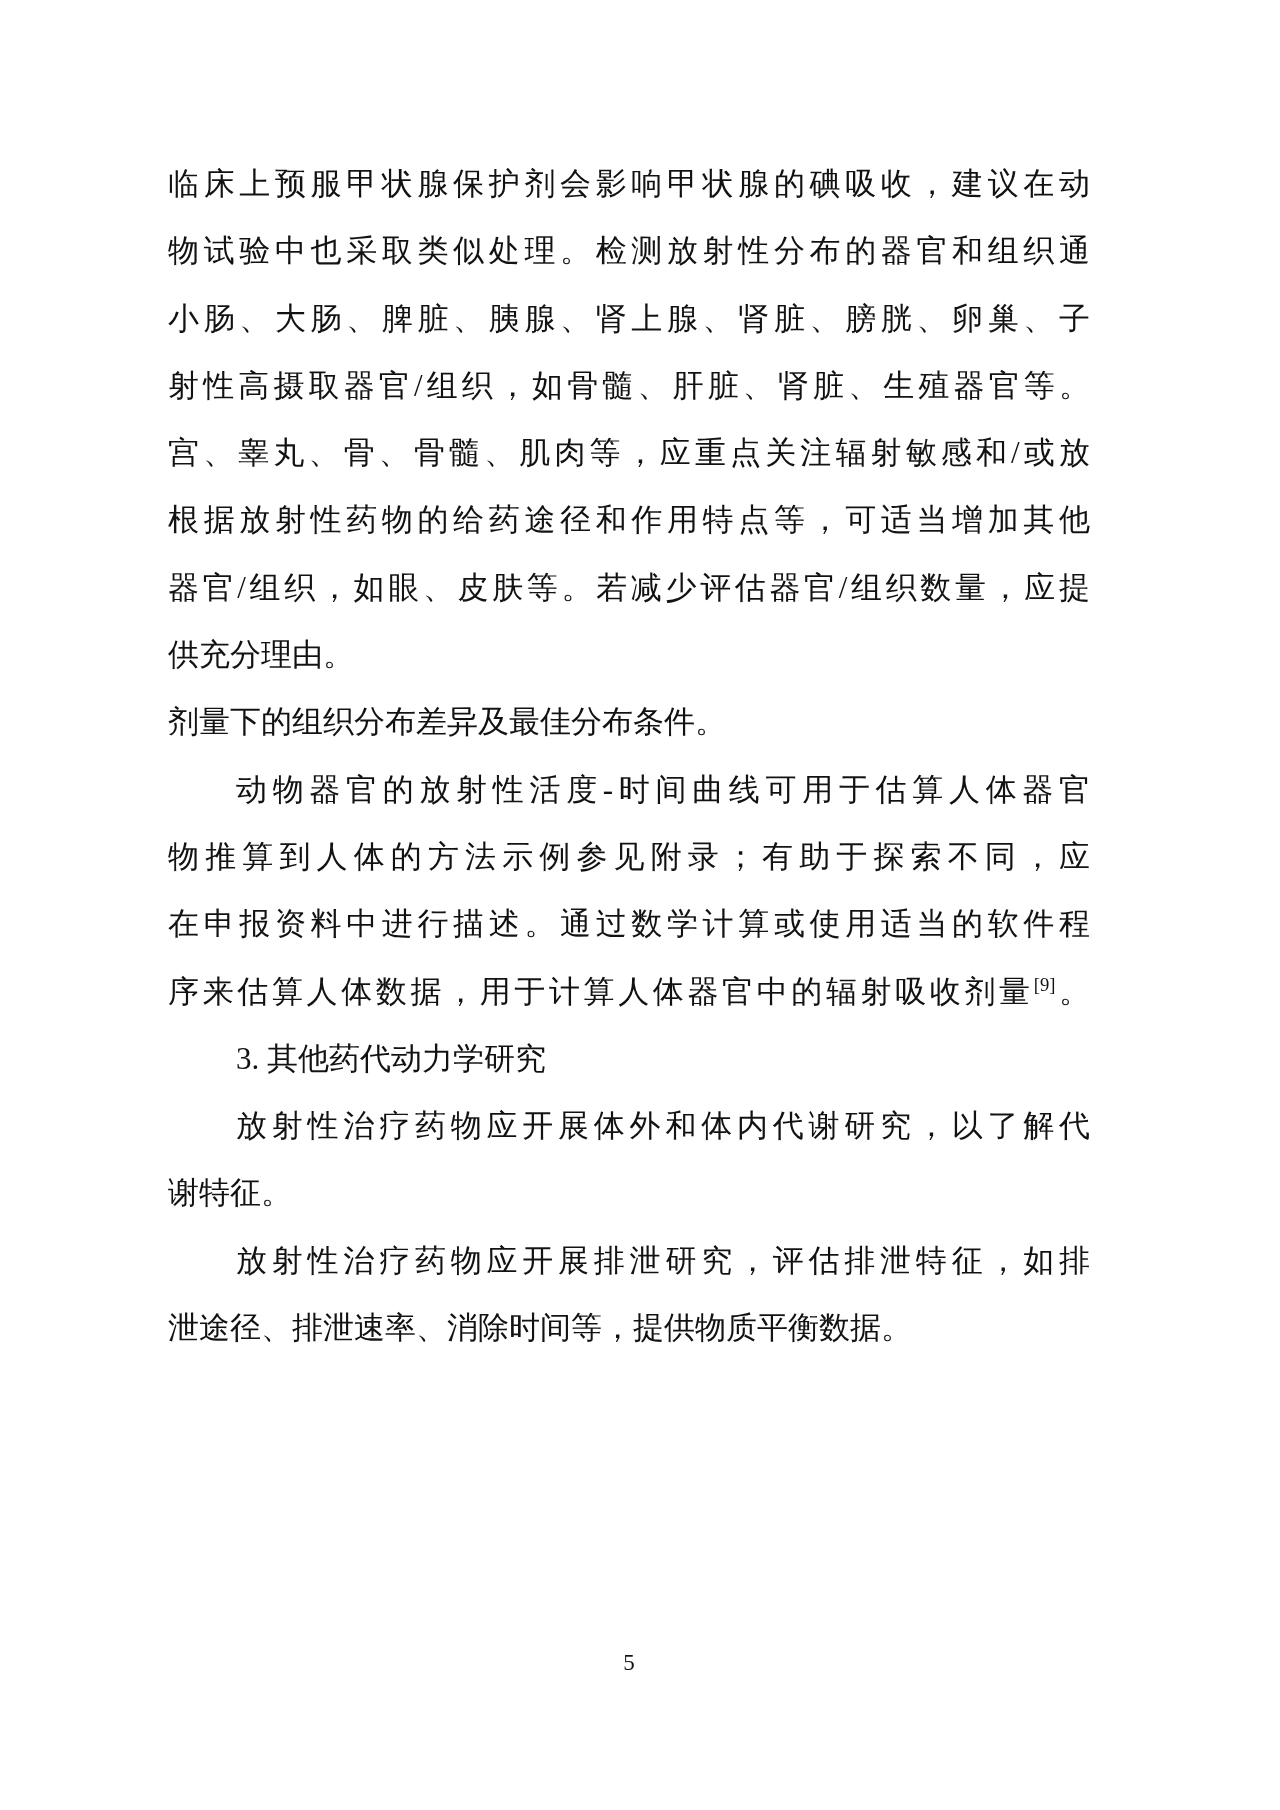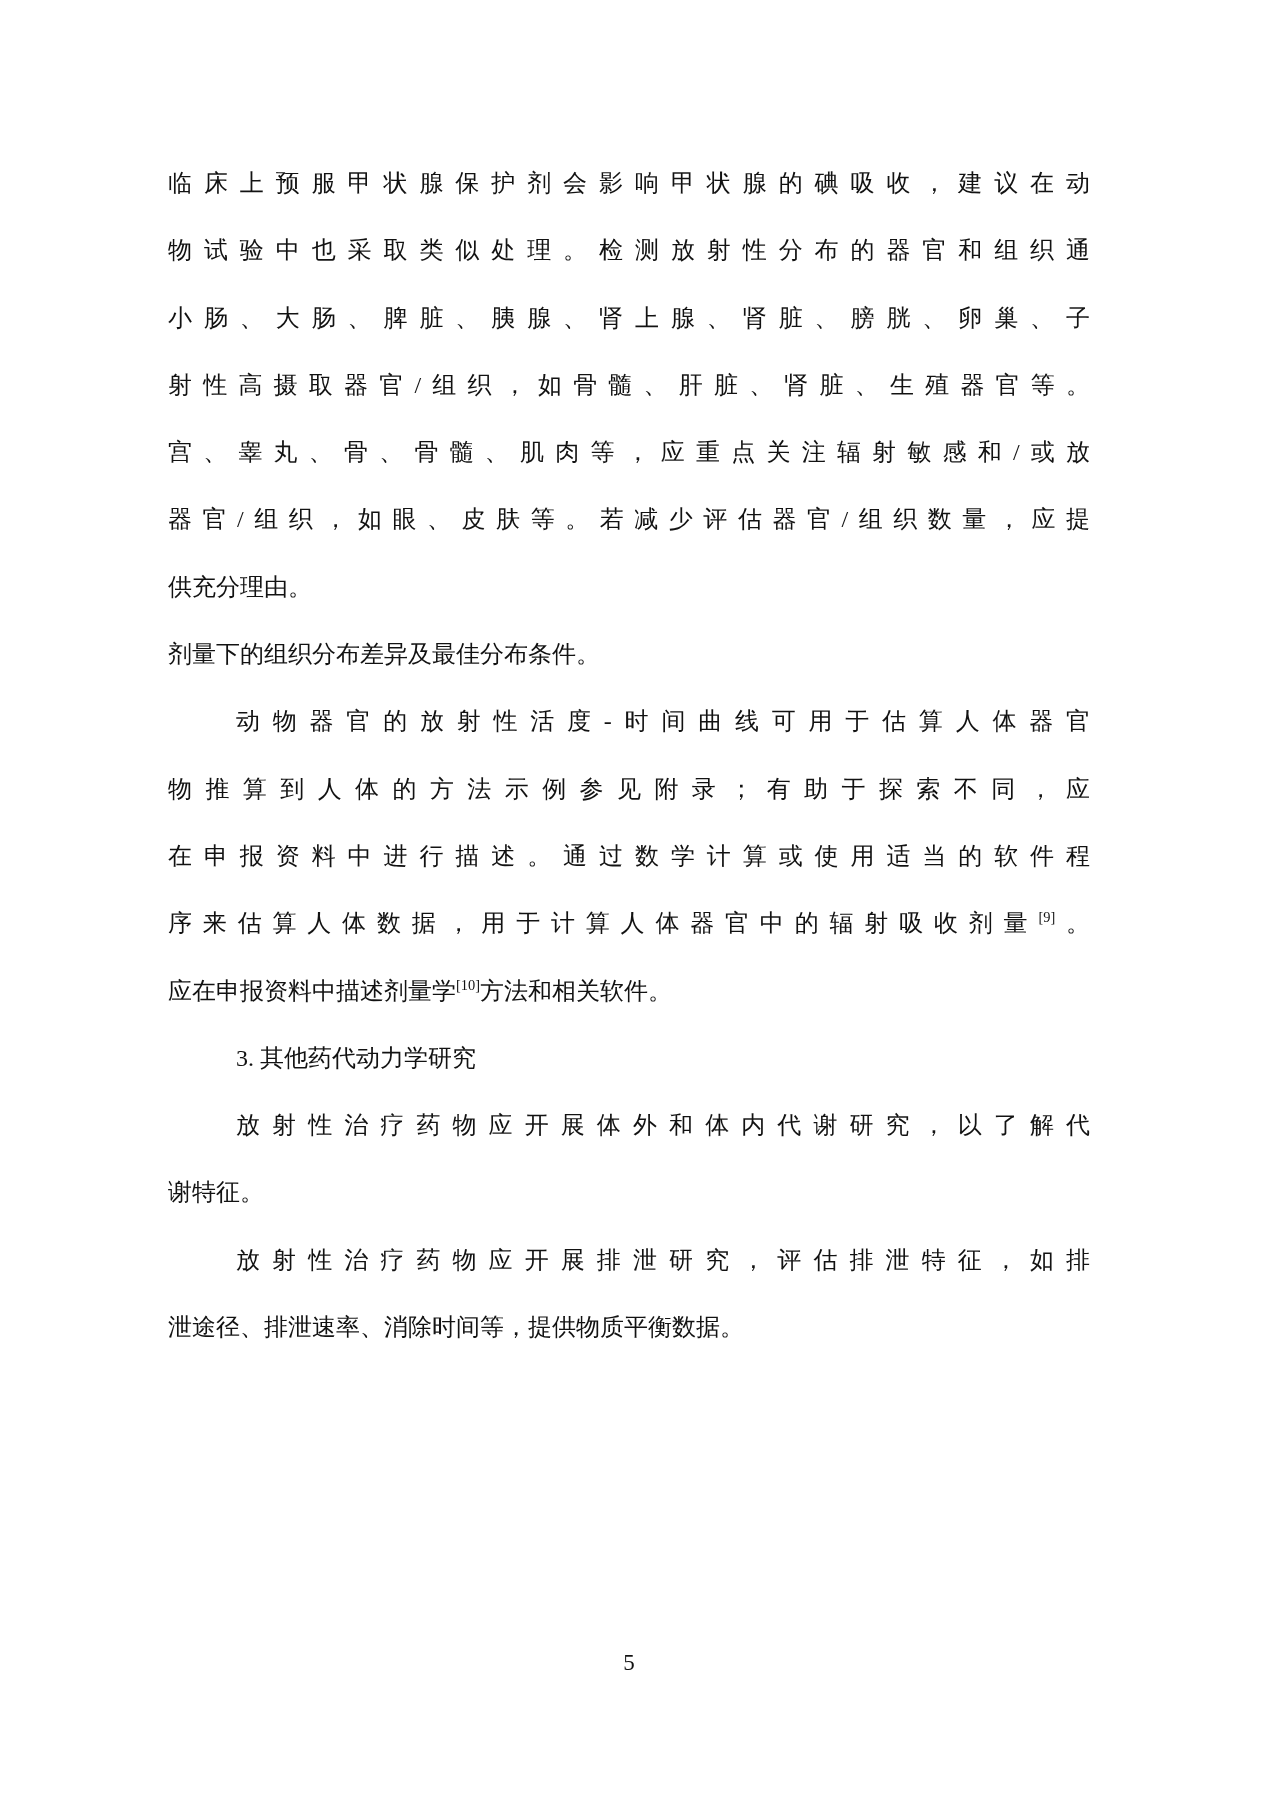--- a/index.html
+++ b/index.html
@@ -18,21 +18,21 @@
   .page {
     position: absolute;
     inset: 0;
     background: #ffffff;
   }
   .text-block {
     position: absolute;
     left: 168px;
     top: 150px;
     width: 922px;
-    font-size: 24px;
+    font-size: 31px;
     line-height: 67.3px;
     letter-spacing: 0;
   }
   .line {
     text-align: justify;
     white-space: normal;
   }
   .line.fill {
     text-align-last: justify;
     -moz-text-align-last: justify;
@@ -58,28 +58,28 @@
 </head>
 <body>
 
 <div class="page">
   <div class="text-block">
       <div class="line fill">临床上预服甲状腺保护剂会影响甲状腺的碘吸收，建议在动</div>
       <div class="line fill">物试验中也采取类似处理。检测放射性分布的器官和组织通</div>
       <div class="line fill">小肠、大肠、脾脏、胰腺、肾上腺、肾脏、膀胱、卵巢、子</div>
       <div class="line fill">射性高摄取器官/组织，如骨髓、肝脏、肾脏、生殖器官等。</div>
       <div class="line fill">宫、睾丸、骨、骨髓、肌肉等，应重点关注辐射敏感和/或放</div>
+      <div class="line fill">根据放射性药物的给药途径和作用特点等，可适当增加其他</div>
       <div class="line fill">器官/组织，如眼、皮肤等。若减少评估器官/组织数量，应提</div>
       <div class="line">供充分理由。</div>
       <div class="line">剂量下的组织分布差异及最佳分布条件。</div>
       <div class="line fill indent">动物器官的放射性活度-时间曲线可用于估算人体器官</div>
       <div class="line fill">物推算到人体的方法示例参见附录；有助于探索不同，应</div>
       <div class="line fill">在申报资料中进行描述。通过数学计算或使用适当的软件程</div>
       <div class="line fill">序来估算人体数据，用于计算人体器官中的辐射吸收剂量<sup>[9]</sup>。</div>
-      <div class="line">应在申报资料中描述剂量学<sup>[10]</sup>方法和相关软件。</div>
       <div class="line indent">3. 其他药代动力学研究</div>
       <div class="line fill indent">放射性治疗药物应开展体外和体内代谢研究，以了解代</div>
       <div class="line">谢特征。</div>
       <div class="line fill indent">放射性治疗药物应开展排泄研究，评估排泄特征，如排</div>
       <div class="line">泄途径、排泄速率、消除时间等，提供物质平衡数据。</div>
     </div>
   <div class="page-number">5</div>
 </div>
 
 </body></html>

